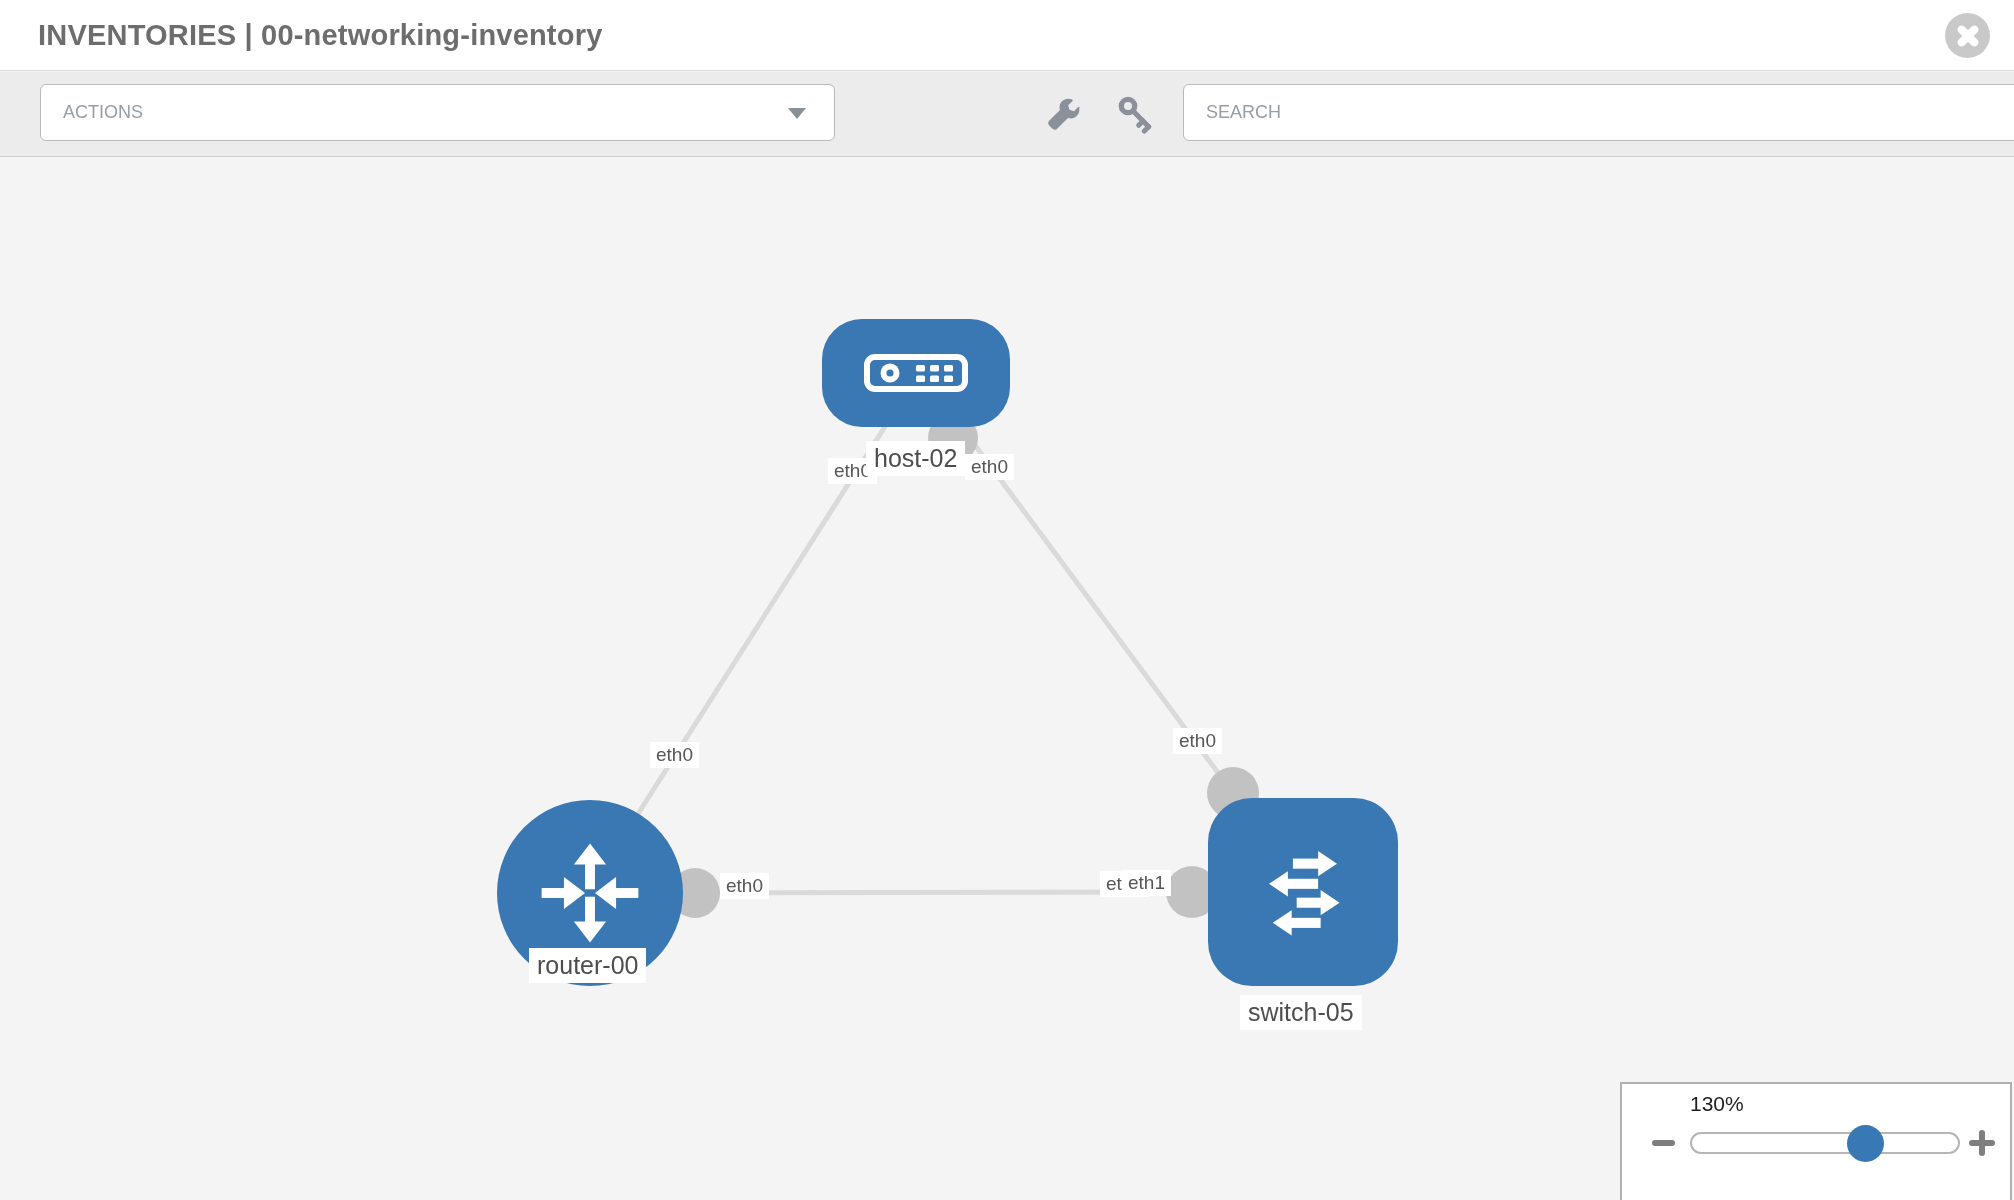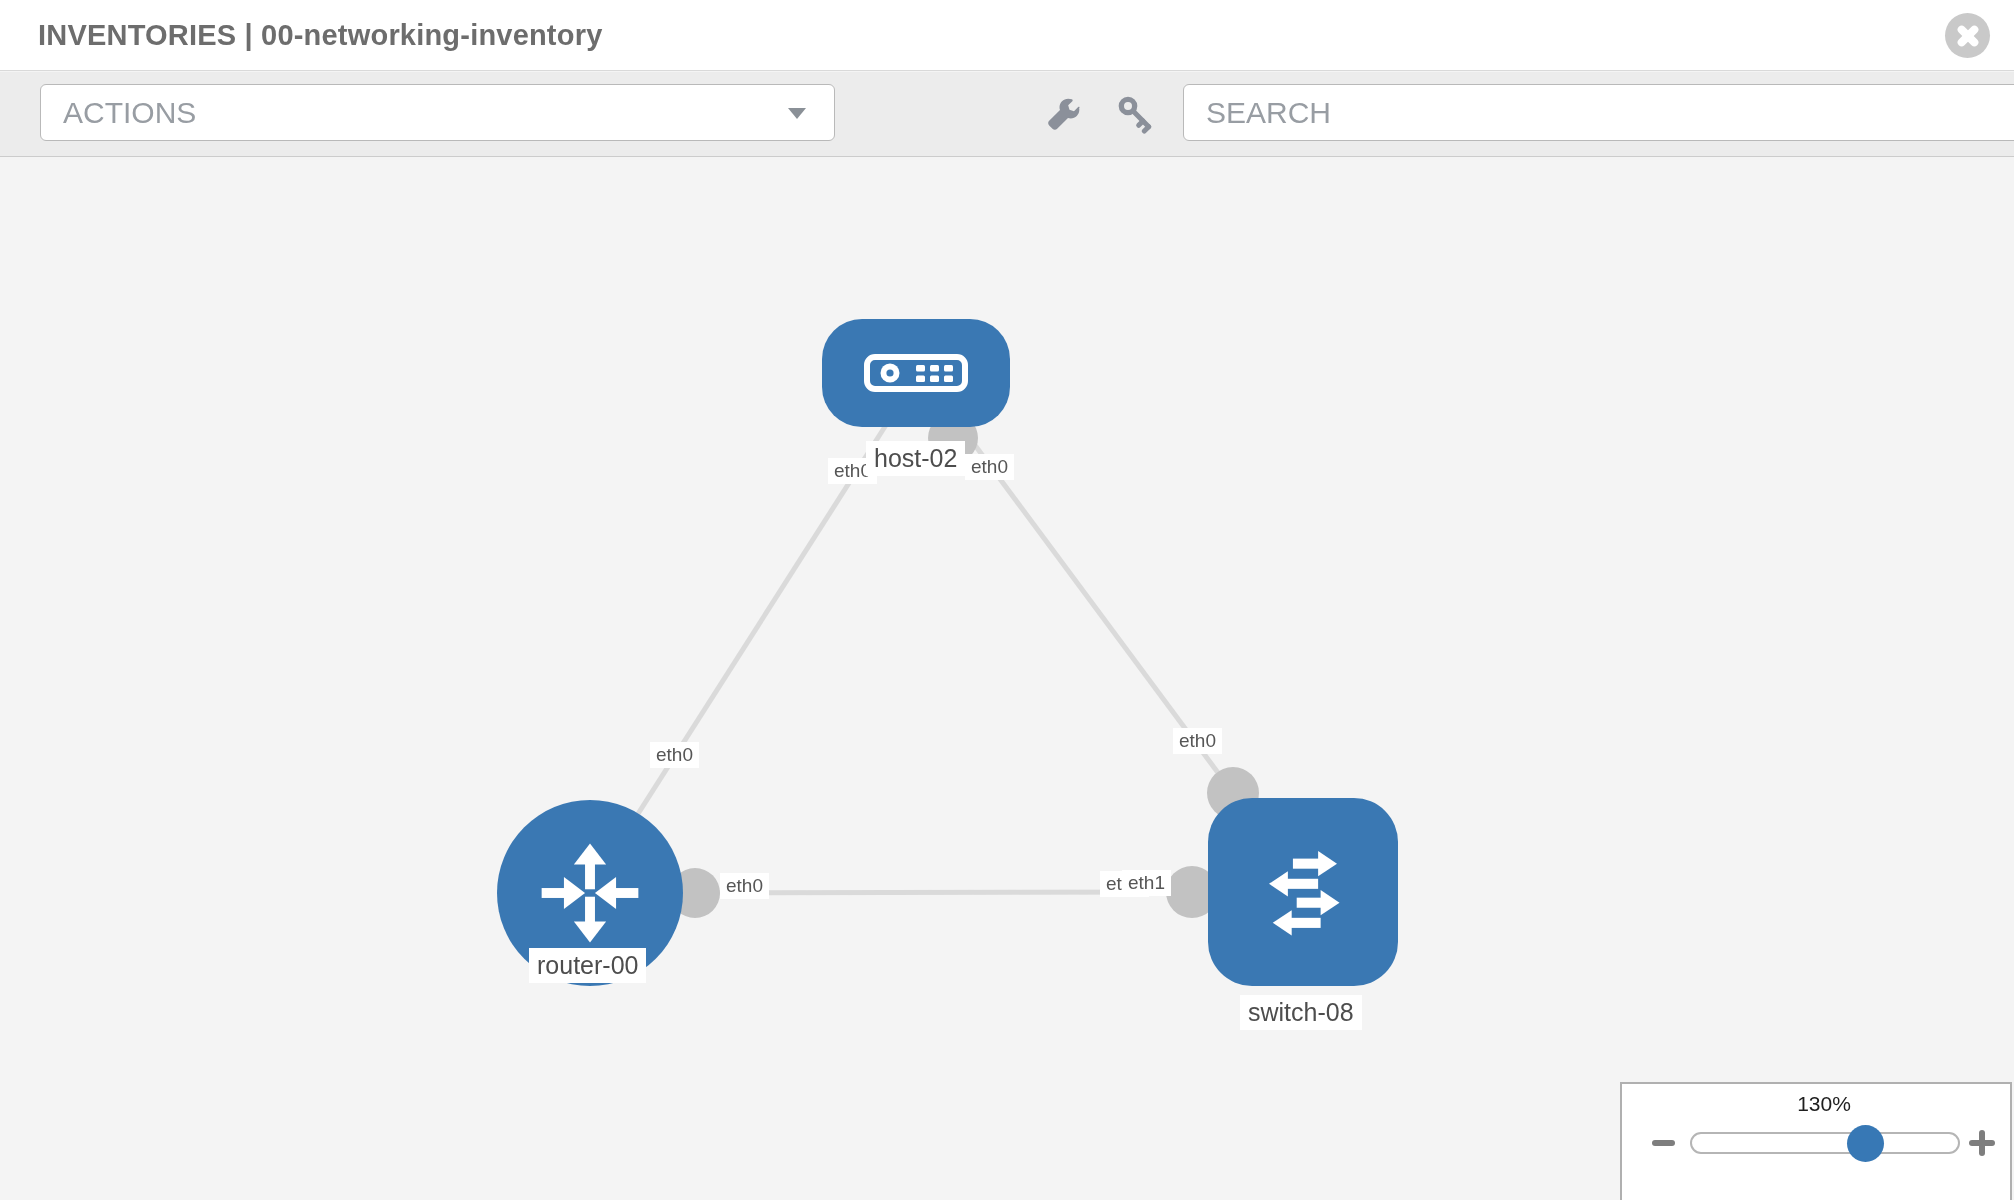--- a/index.html
+++ b/index.html
@@ -32,21 +32,21 @@
   .x-icon i.b2 { transform: translate(-50%,-50%) rotate(-45deg); }
 
   
   .toolbar {
     position: absolute; top: 72px; left: 0; width: 2014px; height: 85px;
     background: #ececec; border-bottom: 1px solid #cccccc; z-index: 19;
   }
   .select {
     position: absolute; top: 12px; height: 57px; background: #ffffff;
     border: 1px solid #b9b9b9; border-radius: 6px;
-    font-size: 30px; color: #989da3; line-height: 55px; padding-left: 22px;
+    font-size: 18px; color: #989da3; line-height: 55px; padding-left: 22px;
     cursor: pointer;
   }
   .select .caret {
     position: absolute; right: 28px; top: 50%; margin-top: -5px;
     width: 0; height: 0;
     border-left: 9px solid transparent; border-right: 9px solid transparent;
     border-top: 11px solid #8a9097;
   }
   #actions-select { left: 40px;   width: 795px; }
   #search-select  { left: 1183px; width: 909px; }
@@ -83,21 +83,21 @@
   #if-overlapped   { left: 1100px; top: 713px; z-index: 4; }
   #if-switch-left  { left: 1122px; top: 712px; z-index: 4; }
 
   
   .zoom-panel {
     position: absolute; left: 1620px; top: 1082px; width: 392px; height: 130px;
     background: #ffffff; border: 2px solid #b0b0b0; z-index: 10;
   }
   .zoom-value {
     position: absolute; left: 68px; top: 8px; width: 268px;
-    text-align: center; font-size: 21px; color: #1f1f1f;
+    font-size: 21px; color: #1f1f1f;
   }
   .zoom-minus { position: absolute; left: 30px; top: 56px; width: 23px; height: 6px;
                 background: #7e7e7e; border-radius: 3px; cursor: pointer; }
   .zoom-plus  { position: absolute; left: 347px; top: 46px; width: 26px; height: 26px; cursor: pointer; }
   .zoom-plus i { position: absolute; background: #7e7e7e; border-radius: 3px; display: block; }
   .zoom-plus .ph { left: 0; top: 10px; width: 26px; height: 6px; }
   .zoom-plus .pv { left: 10px; top: 0; width: 6px; height: 26px; }
   .zoom-track {
     position: absolute; left: 68px; top: 48px; width: 270px; height: 22px;
     background: #ffffff; border: 2px solid #b5b5b5; border-radius: 12px; cursor: pointer;
@@ -201,21 +201,21 @@
         <rect x="45" y="54.5" width="22" height="8"></rect>
           <polygon points="79,58.5 64,48.5 64,68.5"></polygon>
         <polygon points="26,74.5 41,64.5 41,84.5"></polygon>
           <rect x="39" y="70.5" width="25" height="8"></rect>
       </g>
     </svg>
   </div>
 
   <div class="chip device-label" id="label-host">host-02</div>
   <div class="chip device-label" id="label-router">router-00</div>
-  <div class="chip device-label" id="label-switch">switch-08</div>
+  <div class="chip device-label" id="label-switch">switch-05</div>
 
   <div class="chip iface-label" id="if-host-left">eth0</div>
   <div class="chip iface-label" id="if-host-right">eth0</div>
   <div class="chip iface-label" id="if-router-top">eth0</div>
   <div class="chip iface-label" id="if-switch-top">eth0</div>
   <div class="chip iface-label" id="if-router-right">eth0</div>
   <div class="chip iface-label" id="if-overlapped">eth0</div>
   <div class="chip iface-label" id="if-switch-left">eth1</div>
 </div>
 

